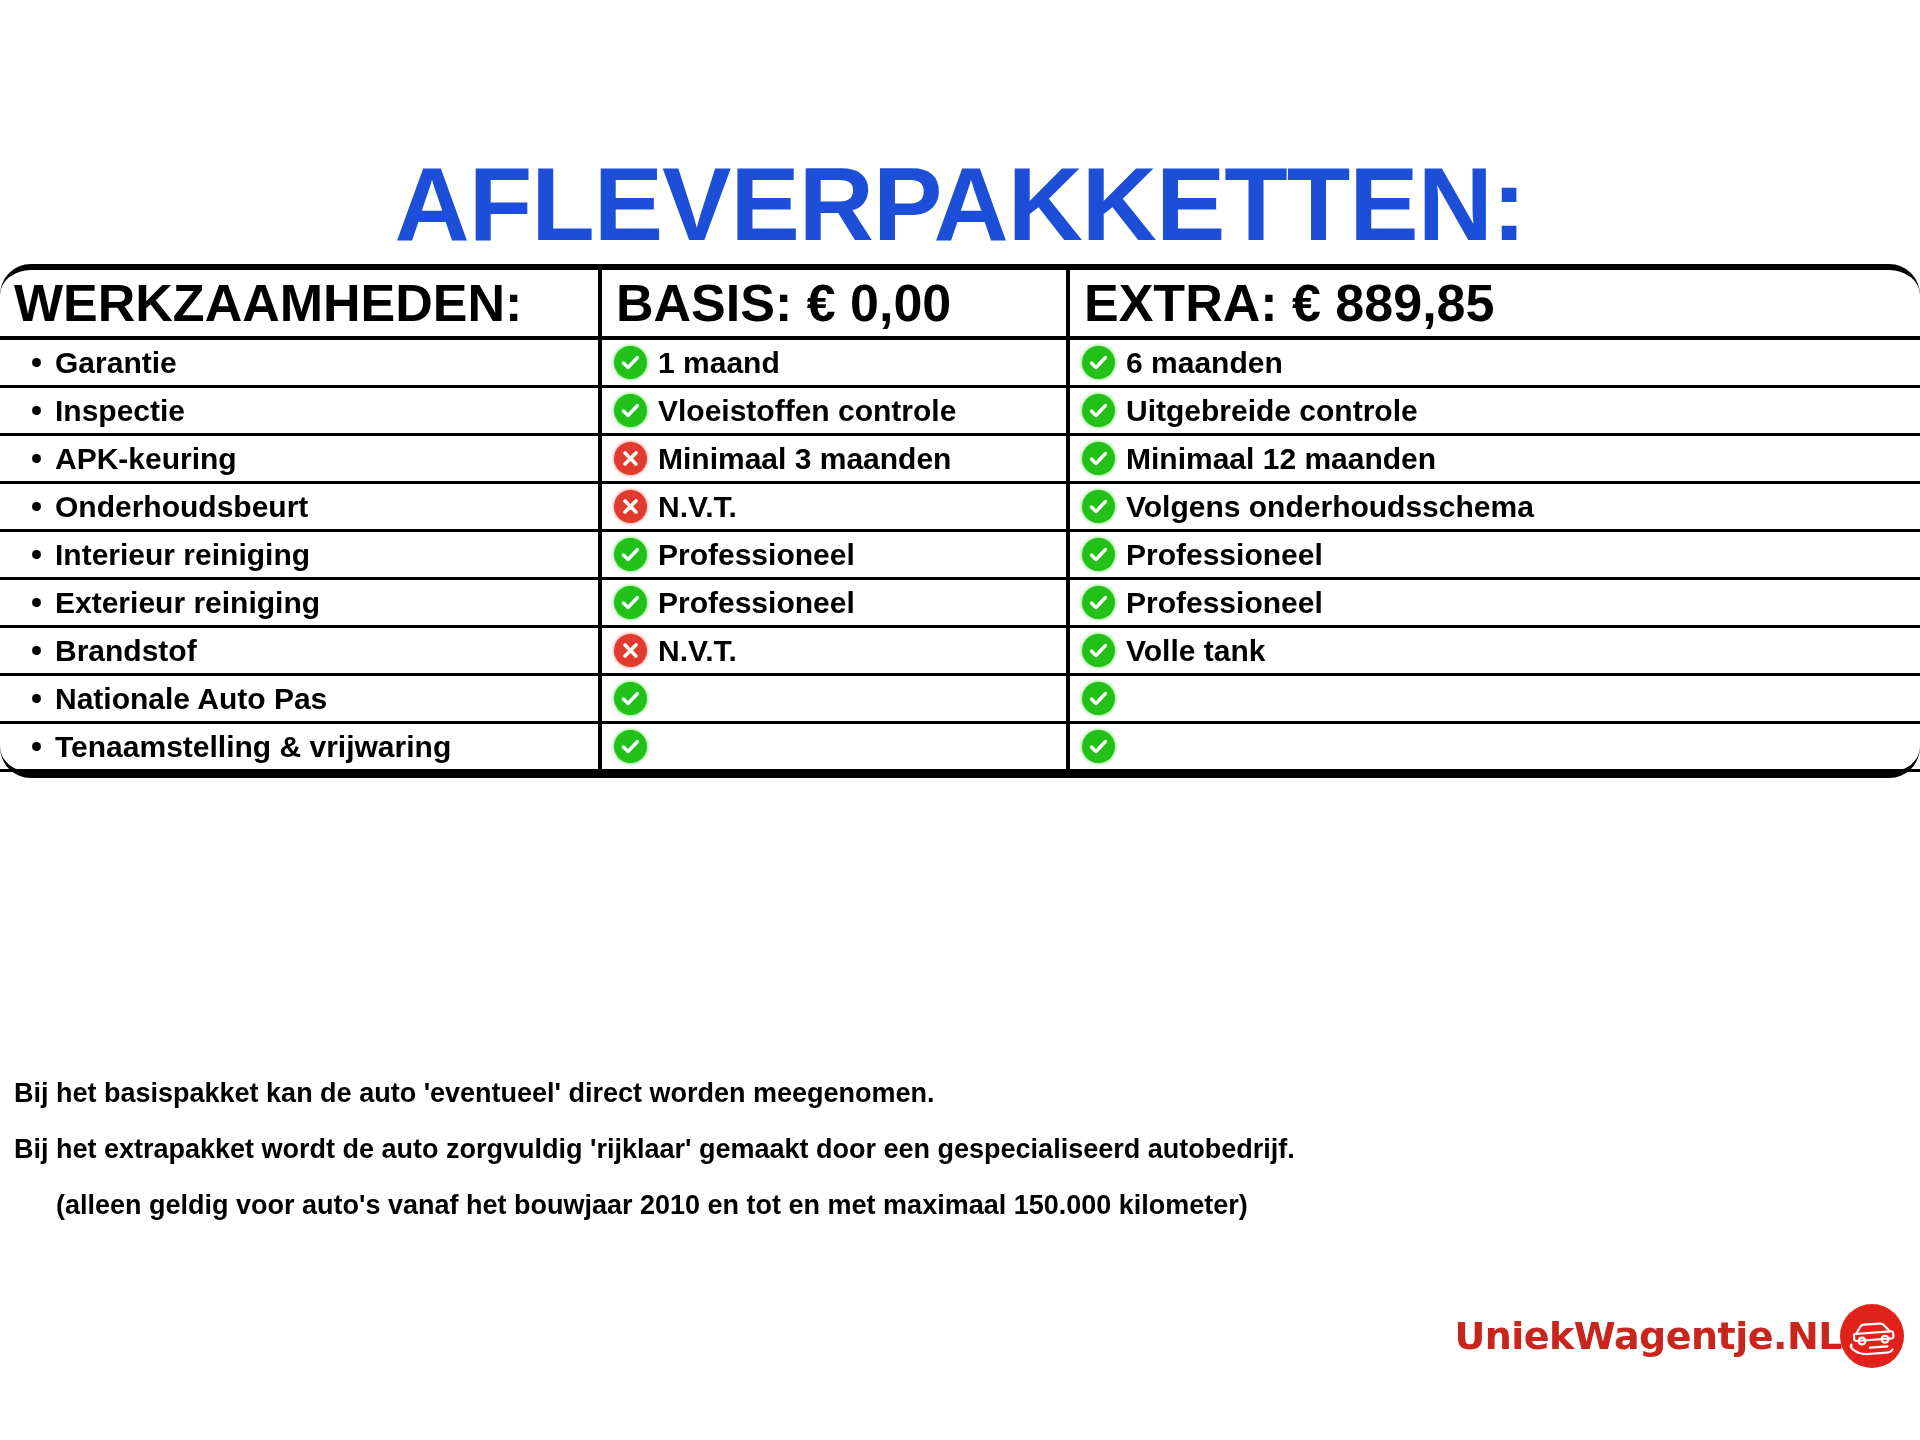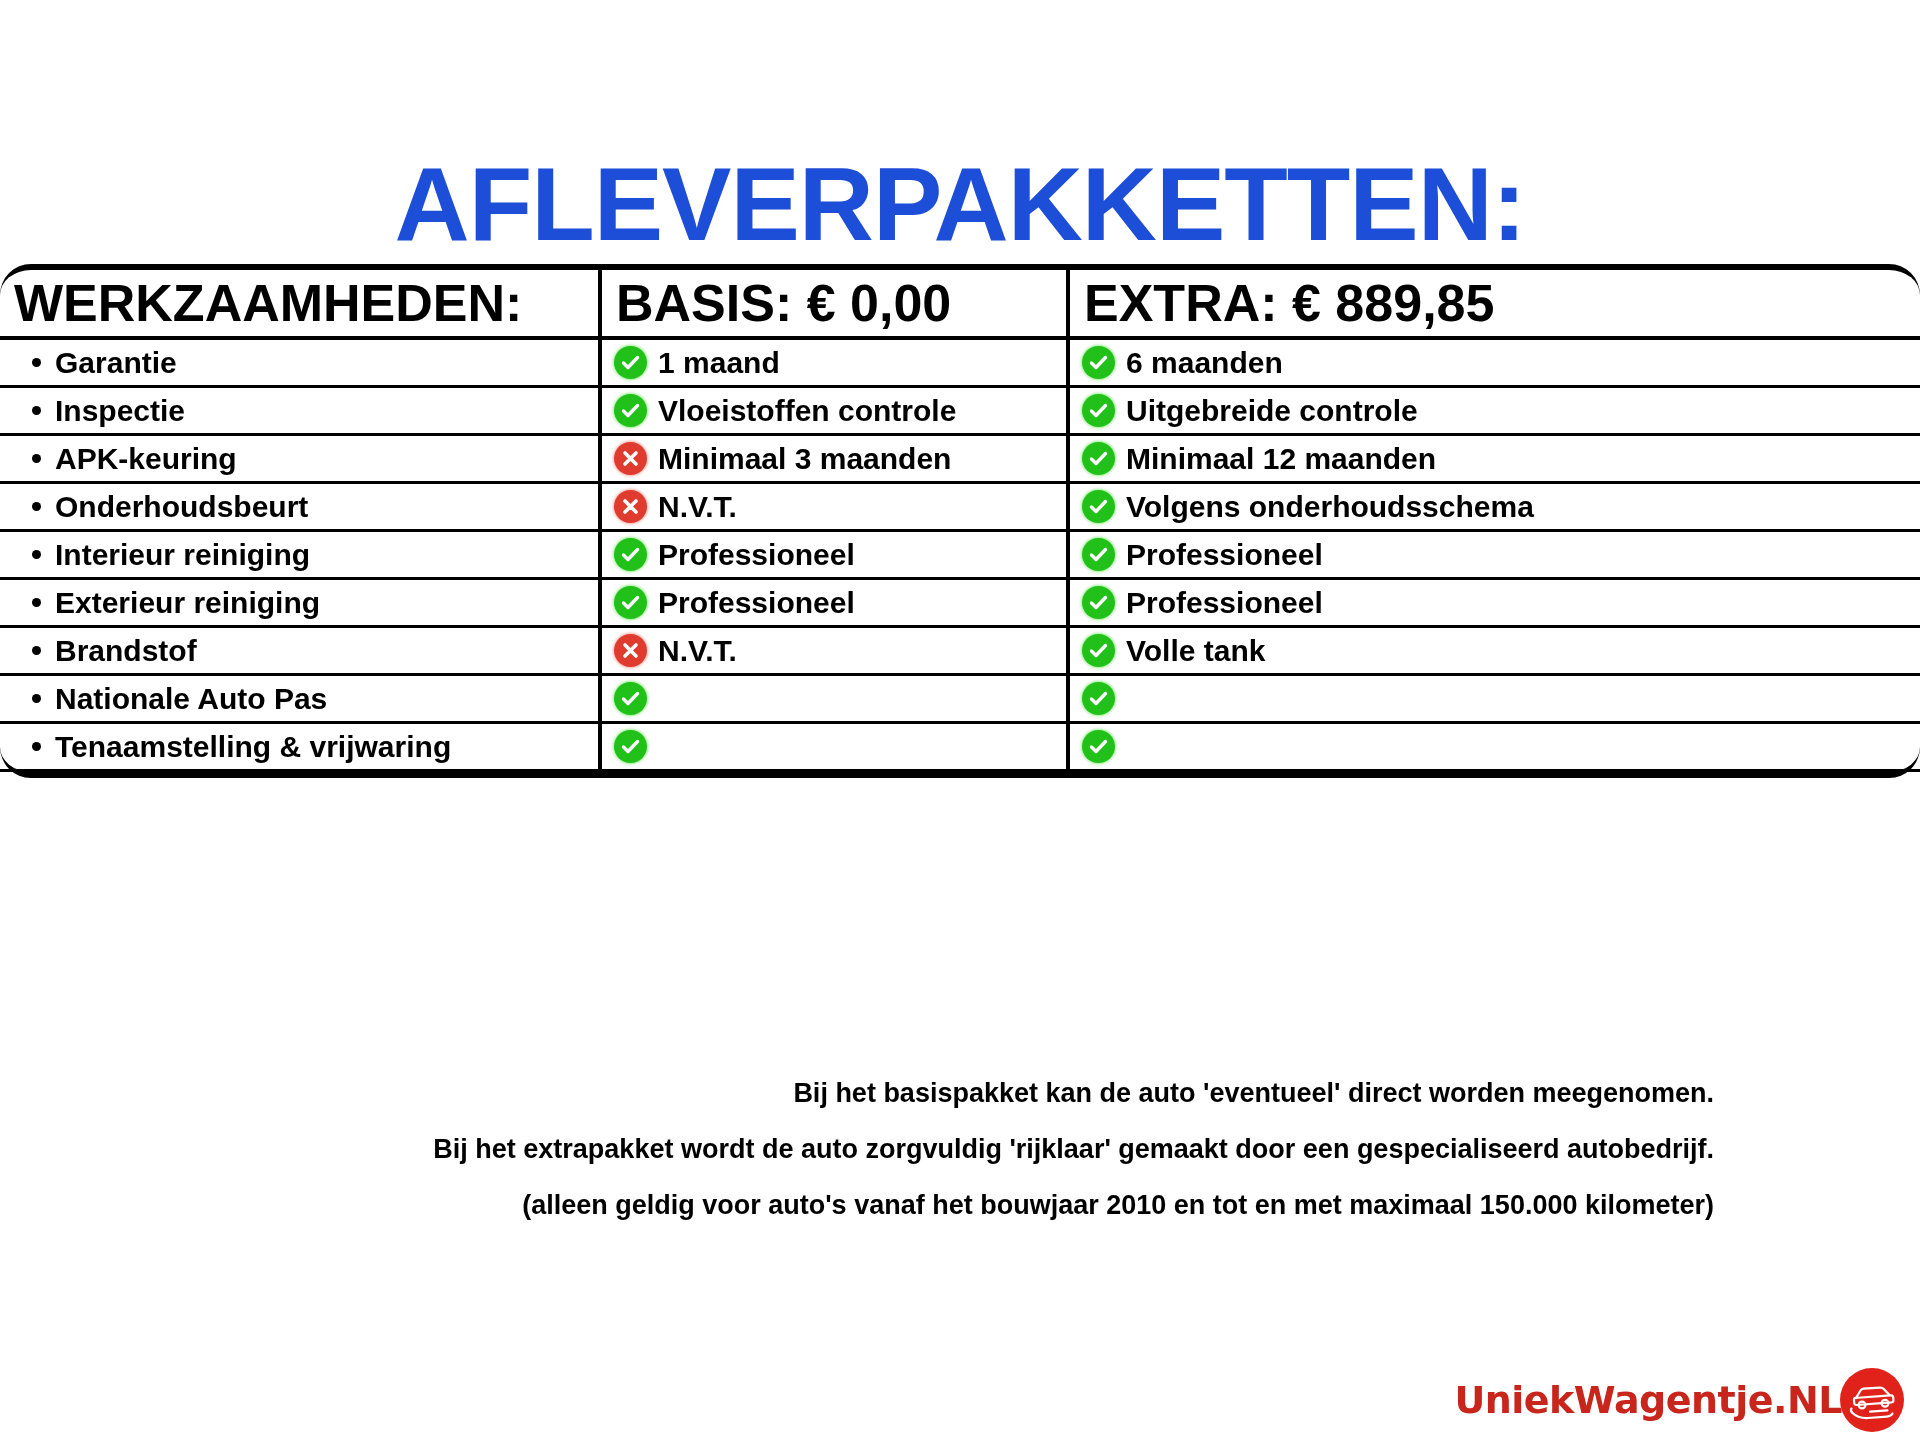--- a/index.html
+++ b/index.html
@@ -126,29 +126,28 @@
     left: 14px;
     top: 1080px;
     width: 1700px;
   }
   .note {
     font-size: 27px;
     font-weight: bold;
     line-height: 1;
     margin-bottom: 29px;
     white-space: nowrap;
-    text-align: right;
   }
   .note.indent { padding-left: 42px; }
 
   
   .logo {
     position: absolute;
     right: 16px;
-    top: 1368px;
+    top: 1304px;
     display: flex;
     align-items: center;
     gap: 2px;
   }
   .logo-text {
     font-size: 38px;
     font-weight: bold;
     color: #c8251c;
     letter-spacing: -0.5px;
     line-height: 1;

